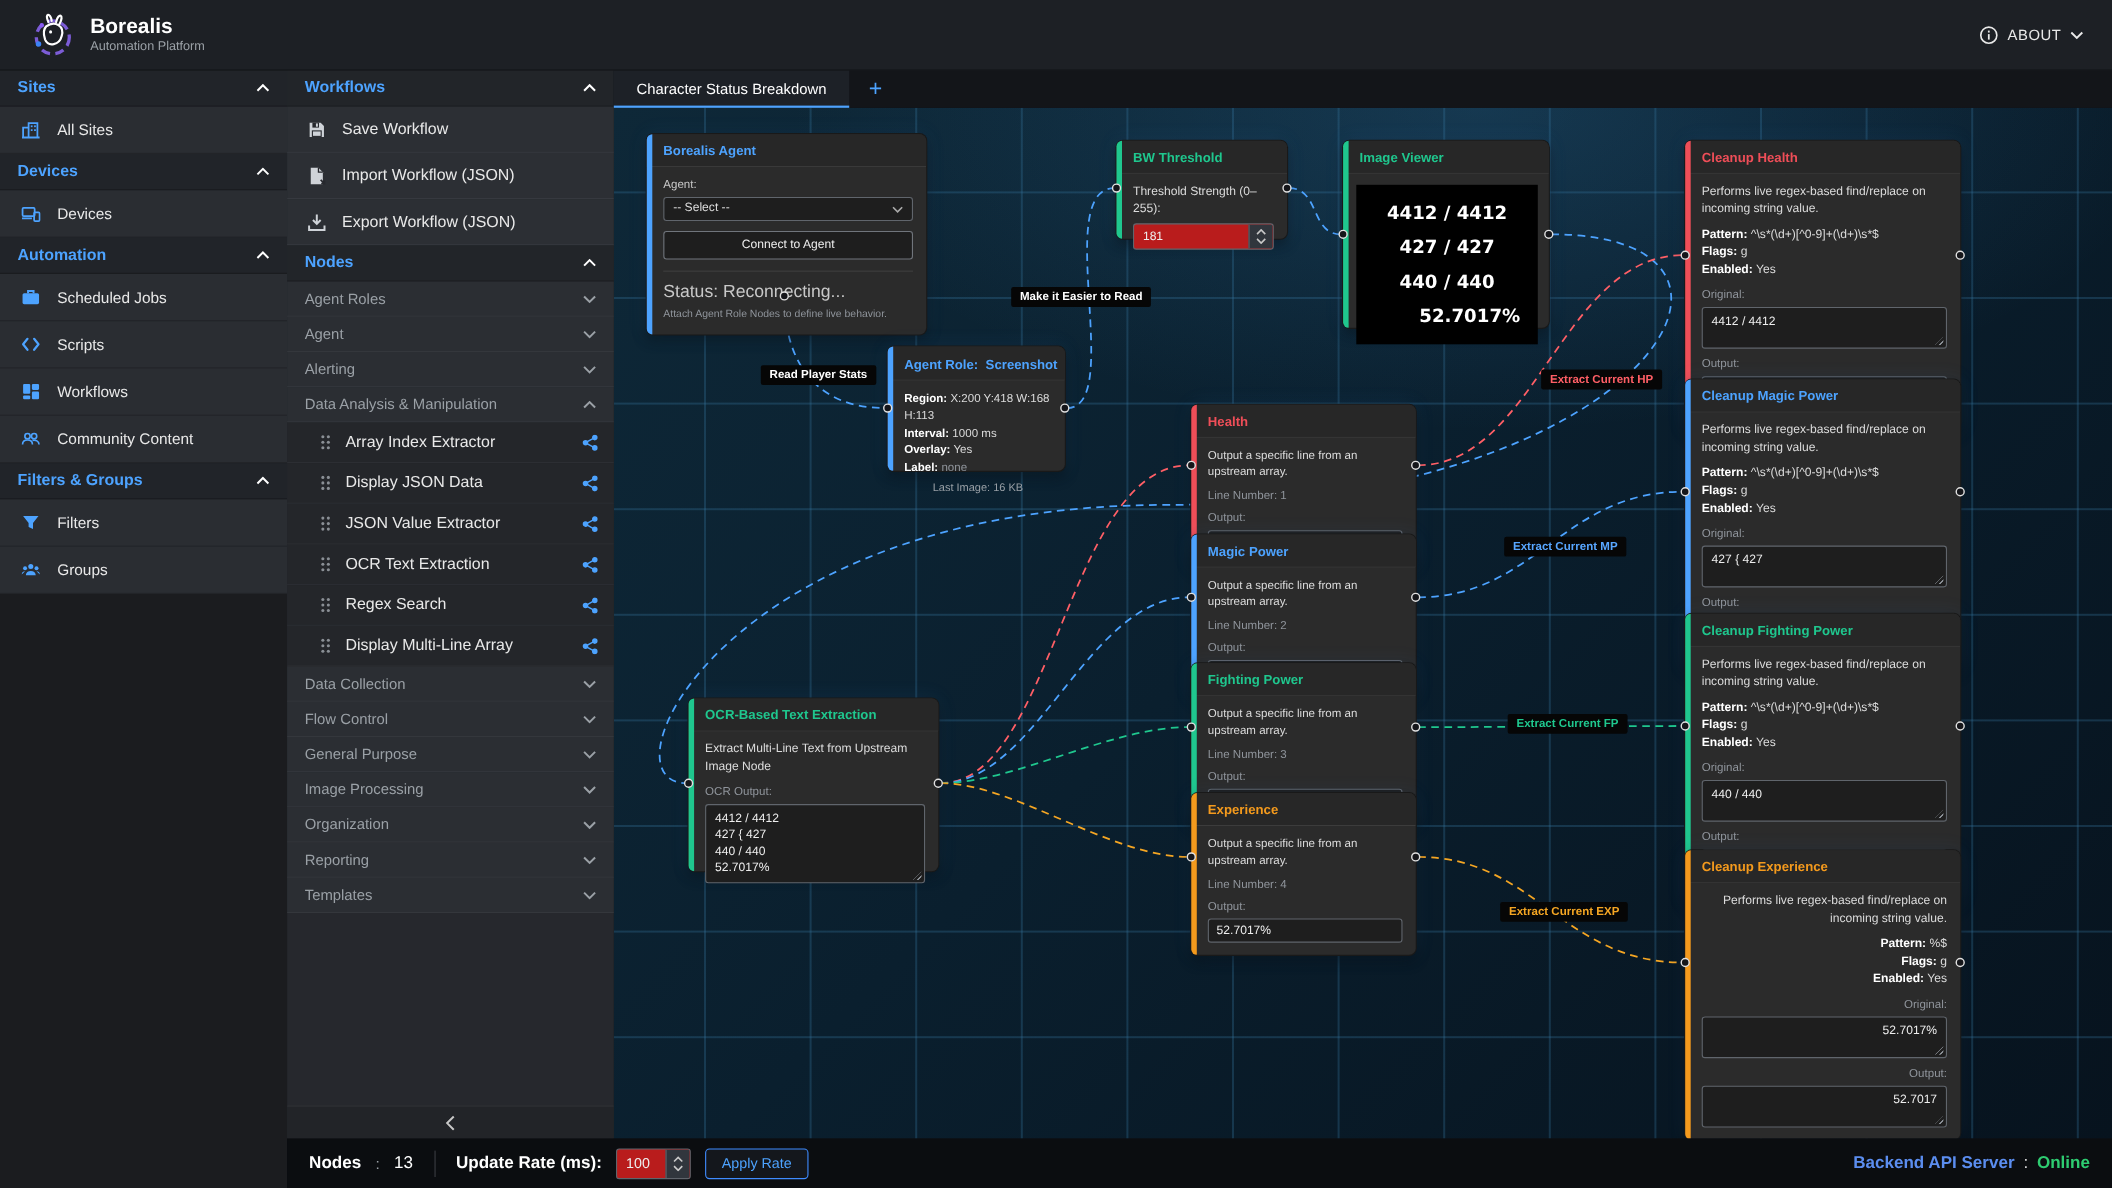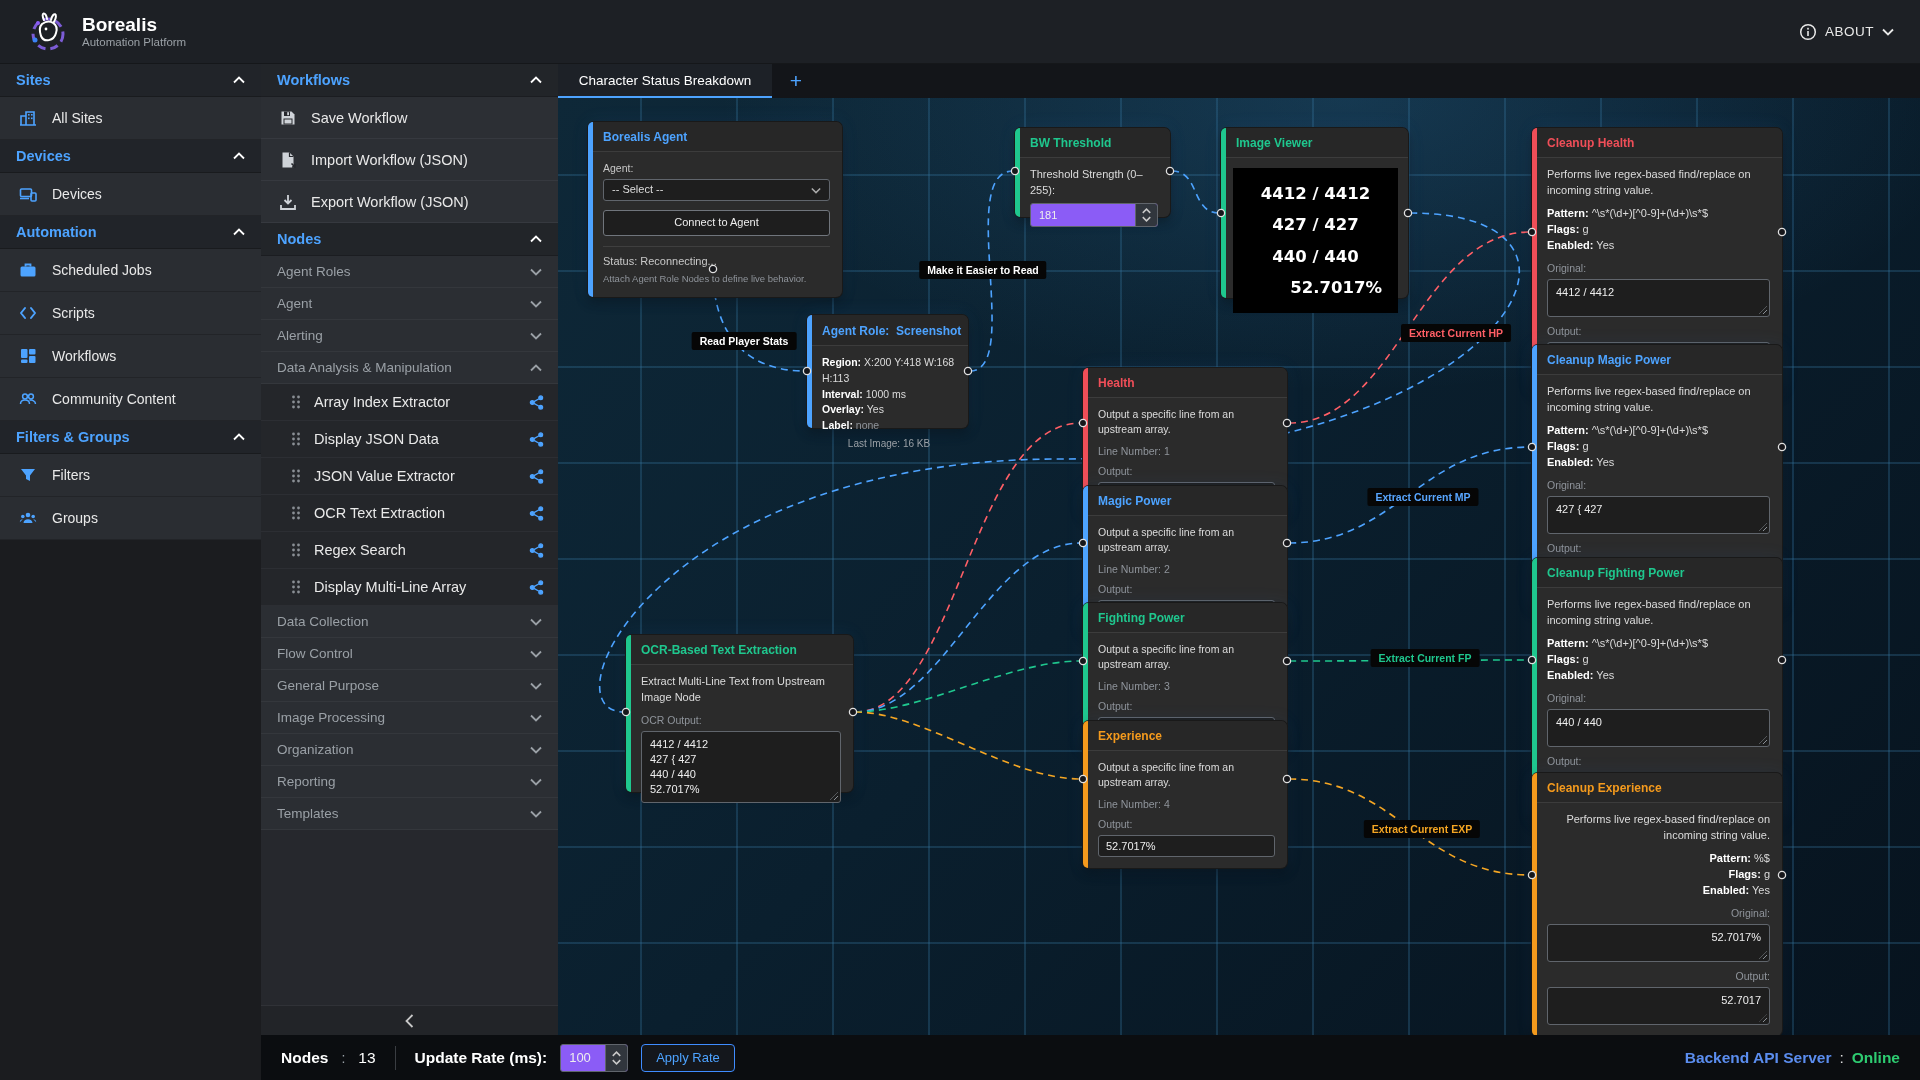--- a/index.html
+++ b/index.html
@@ -83,21 +83,21 @@
     background:repeating-linear-gradient(135deg, transparent 0 2px, #8a8f95 2px 3px);
     clip-path:polygon(100% 0, 0 100%, 100% 100%); }
   .selwrap { display:flex; align-items:center; height:22px; background:#1e1e1e; border:1px solid #60656c;
     border-radius:3px; padding:0 8px; cursor:pointer; }
   .selwrap span { flex:1; color:#ddd; }
   .btn-dark { margin-top:9px; height:26px; border:1px solid #70757c; border-radius:3px; background:#1e1e1e;
     color:#eee; font-size:11px; display:flex; align-items:center; justify-content:center; cursor:pointer; }
   .divline { border-top:1px solid #3f3f3f; margin-top:10px; padding-top:7px; }
   .hint { color:#8f949b; font-size:9.5px; margin-top:2px; }
   .numwrap { display:flex; height:24px; border:1px solid #60656c; border-radius:3px; overflow:hidden;
-    background:#8b5cf6; }
+    background:#b91c1c; }
   .numwrap input { flex:1; min-width:0; background:transparent; border:none; outline:none; color:#eee;
     padding:0 8px; font-size:11px; font-family:"Liberation Sans",sans-serif; }
   .spin { width:22px; border-left:1px solid #60656c; background:#31363d; display:flex; flex-direction:column;
     align-items:center; justify-content:center; gap:2px; cursor:pointer; }
   .imgbox { margin:10px 10px 12px 12px; background:#000; padding:10px 12px; }
   .imgline { font-family:"DejaVu Sans", sans-serif; font-weight:bold; color:#fff; font-size:16.5px;
     line-height:1.9; text-align:center; }
   .imgline.right { text-align:right; padding-right:4px; }
   .shareic { width:15px; height:15px; }
   
@@ -509,21 +509,21 @@
     <div class="hd c-blue">Borealis Agent</div>
     <div class="bd">
       <div style="color:#c8c8c8; font-size:10.5px; margin-bottom:3px;">Agent:</div>
       <div class="selwrap">
         <span>-- Select --</span>
         <svg class="chev" style="width:10px;height:7px;" viewBox="0 0 12 8">
             <path d="M1 1.5 L6 6.5 L11 1.5" fill="none" stroke="#aaa" stroke-width="1.8"></path>
           </svg>
       </div>
       <div class="btn-dark">Connect to Agent</div>
-      <div class="divline" style="color:#c8c8c8; font-size:11px;">Status: Reconnecting...</div>
+      <div class="divline" style="color:#c8c8c8; font-size:16px;">Status: Reconnecting...</div>
       <div class="hint">Attach Agent Role Nodes to define live behavior.</div>
     </div>
   </div>
 
   <div class="node" style="left:249px; top:217px; width:161px; height:113px;">
     <div class="accent a-blue"></div>
     <div class="hd c-blue" style="white-space:pre;">
       <span>Agent Role:  Screenshot</span>
       <svg class="shareic" style="margin-left:auto;" viewBox="0 0 16 16">
           <g stroke="#d0d0d0" stroke-width="1.3" fill="#d0d0d0">
@@ -685,21 +685,21 @@
       <div class="gray-label">OCR Output:</div>
       <div class="ta" style="min-height:72px; line-height:1.35;">4412 / 4412
 427 { 427
 440 / 440
 52.7017%</div>
     </div>
   </div>
 
   <div class="elabel lw" style="left:186px; top:243px;">Read Player Stats</div>
   <div class="elabel lw" style="left:425px; top:172px;">Make it Easier to Read</div>
-  <div class="elabel lr" style="left:898px; top:235px;">Extract Current HP</div>
+  <div class="elabel lr" style="left:898px; top:247px;">Extract Current HP</div>
   <div class="elabel lb" style="left:865px; top:399px;">Extract Current MP</div>
   <div class="elabel lg" style="left:867px; top:560px;">Extract Current FP</div>
   <div class="elabel lo" style="left:864px; top:731px;">Extract Current EXP</div>
 
   <svg class="ports" width="1362" height="937" viewBox="0 0 1362 937">
     <g fill="#15161a" stroke="#e0e0e0" stroke-width="1.3">
       <circle cx="155" cy="171" r="3.6"></circle>
       <circle cx="249" cy="273" r="3.6"></circle>
         <circle cx="410" cy="273" r="3.6"></circle>
       <circle cx="457" cy="73" r="3.6"></circle>

